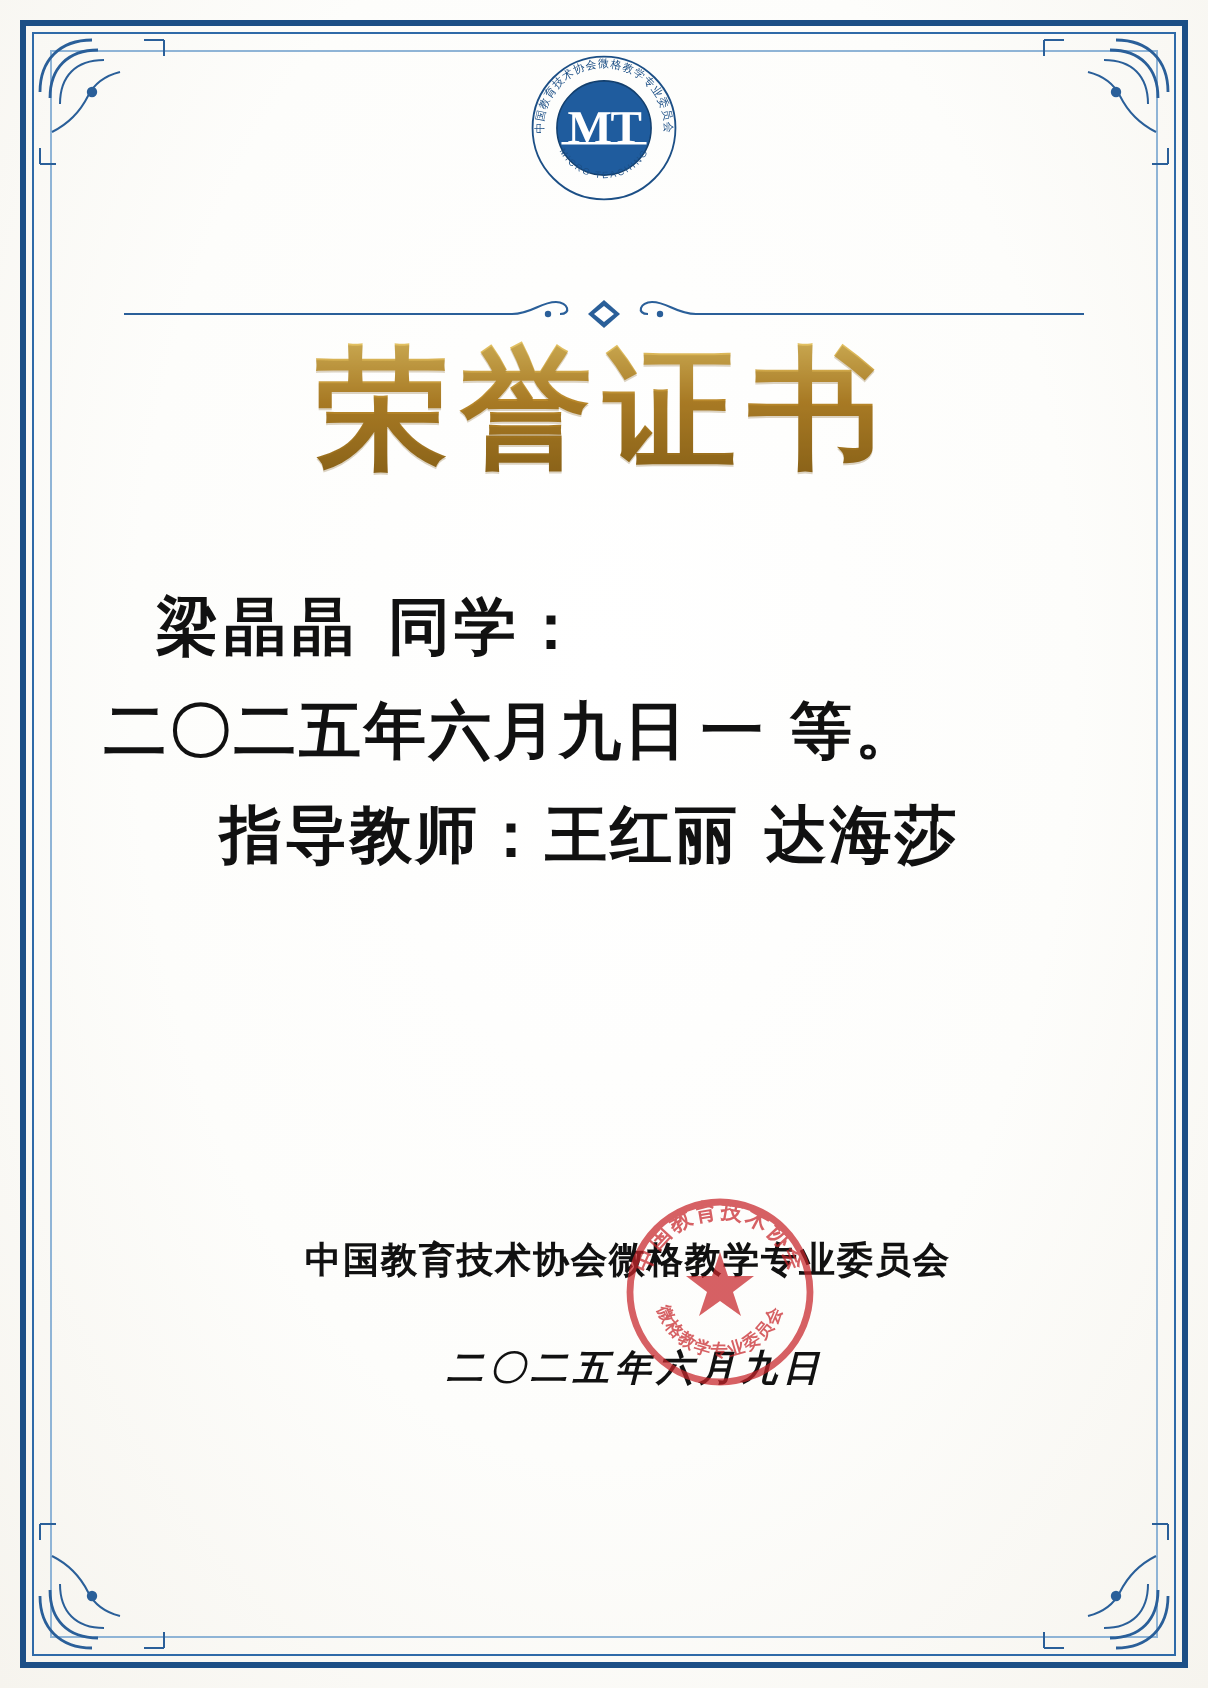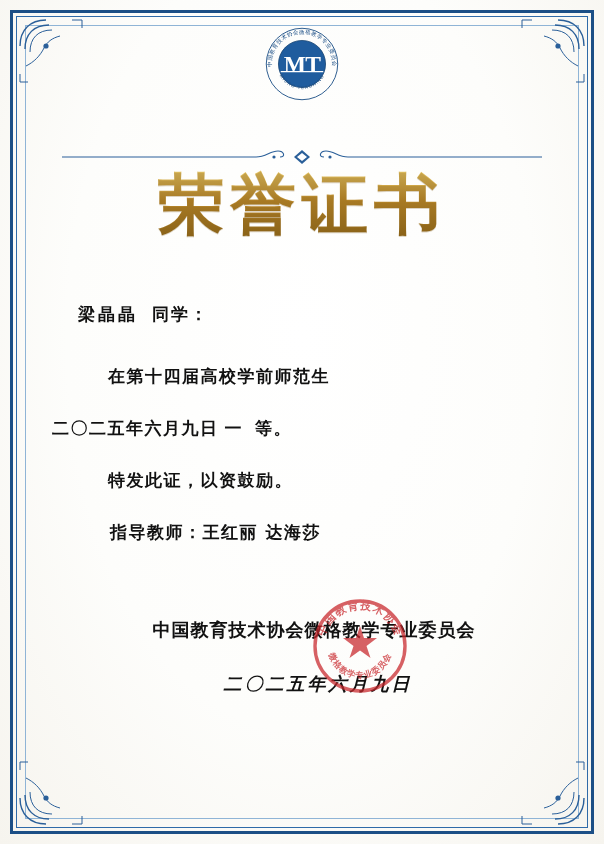--- a/index.html
+++ b/index.html
@@ -110,21 +110,21 @@
   }
 
   
   .body-text {
     position: absolute;
     left: 52px;
     right: 52px;
     top: 288px;
     font-family: "DejaVu Serif", "Liberation Serif", serif;
     color: #111111;
-    font-size: 17px;
+    font-size: 31px;
     font-weight: bold;
     line-height: 52px;
   }
   .recipient {
     margin-left: 26px;
     letter-spacing: 2px;
   }
   .recipient .name { letter-spacing: 3px; }
   .recipient .suffix { margin-left: 14px; }
 
@@ -270,27 +270,23 @@
       <circle cx="270" cy="9" r="1.6" fill="#2a5f99" stroke="none"></circle>
     </svg>
   </div>
 
   <div class="title">荣誉证书</div>
 
   <div class="body-text">
     <div class="recipient">
       <span class="name">梁晶晶</span><span class="suffix">同学：</span>
     </div>
-    <div class="para">
-      <span class="indent"></span><span>在第十四届高校学前师范生</span>
-    </div>
     <div class="line2">
       <span>二〇二五年六月九日</span><span class="gap-word">一</span><span class="gap-word">等。</span>
     </div>
-    <div class="line3">特发此证，以资鼓励。</div>
     <div class="line4">
       <span>指导教师：</span><span>王红丽  达海莎</span>
     </div>
   </div>
 
   <div class="issuer">
     <div class="org">中国教育技术协会微格教学专业委员会</div>
     <div class="date">二〇二五年六月九日</div>
   </div>
 

